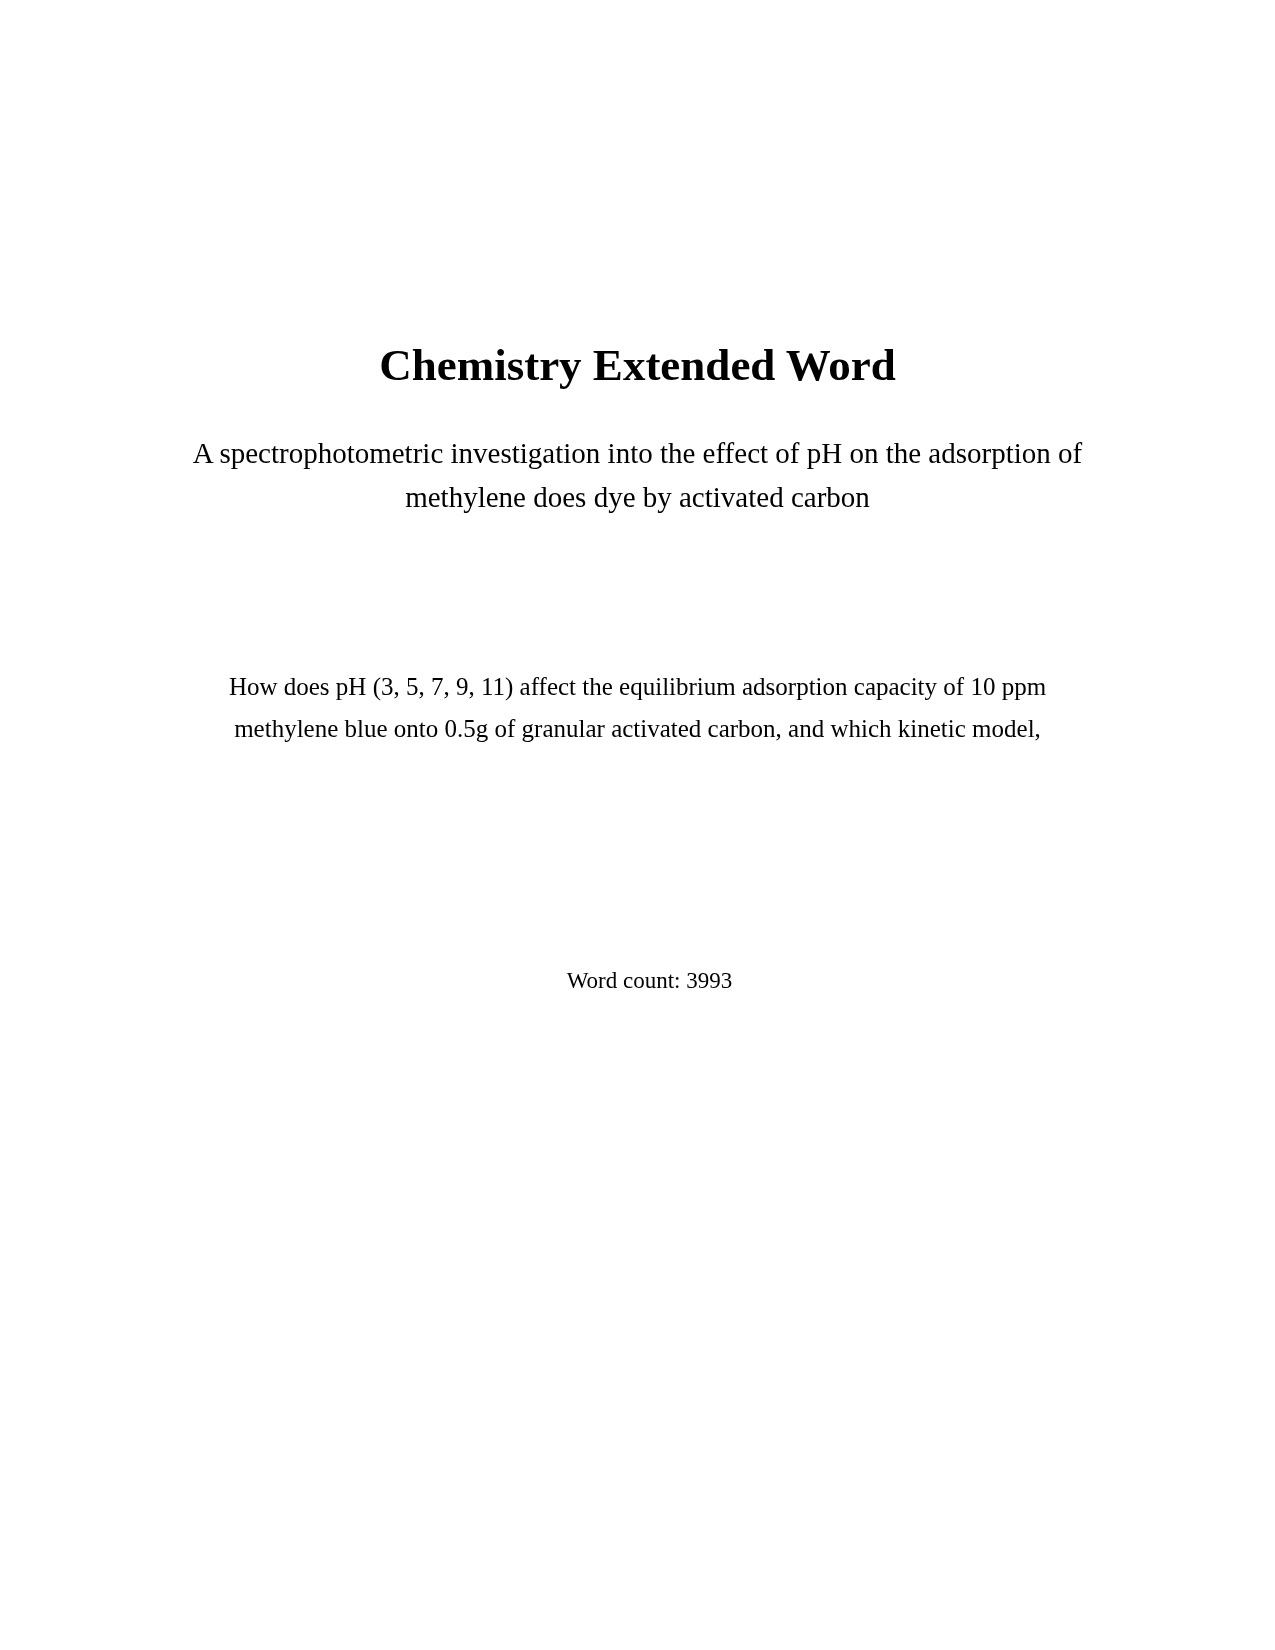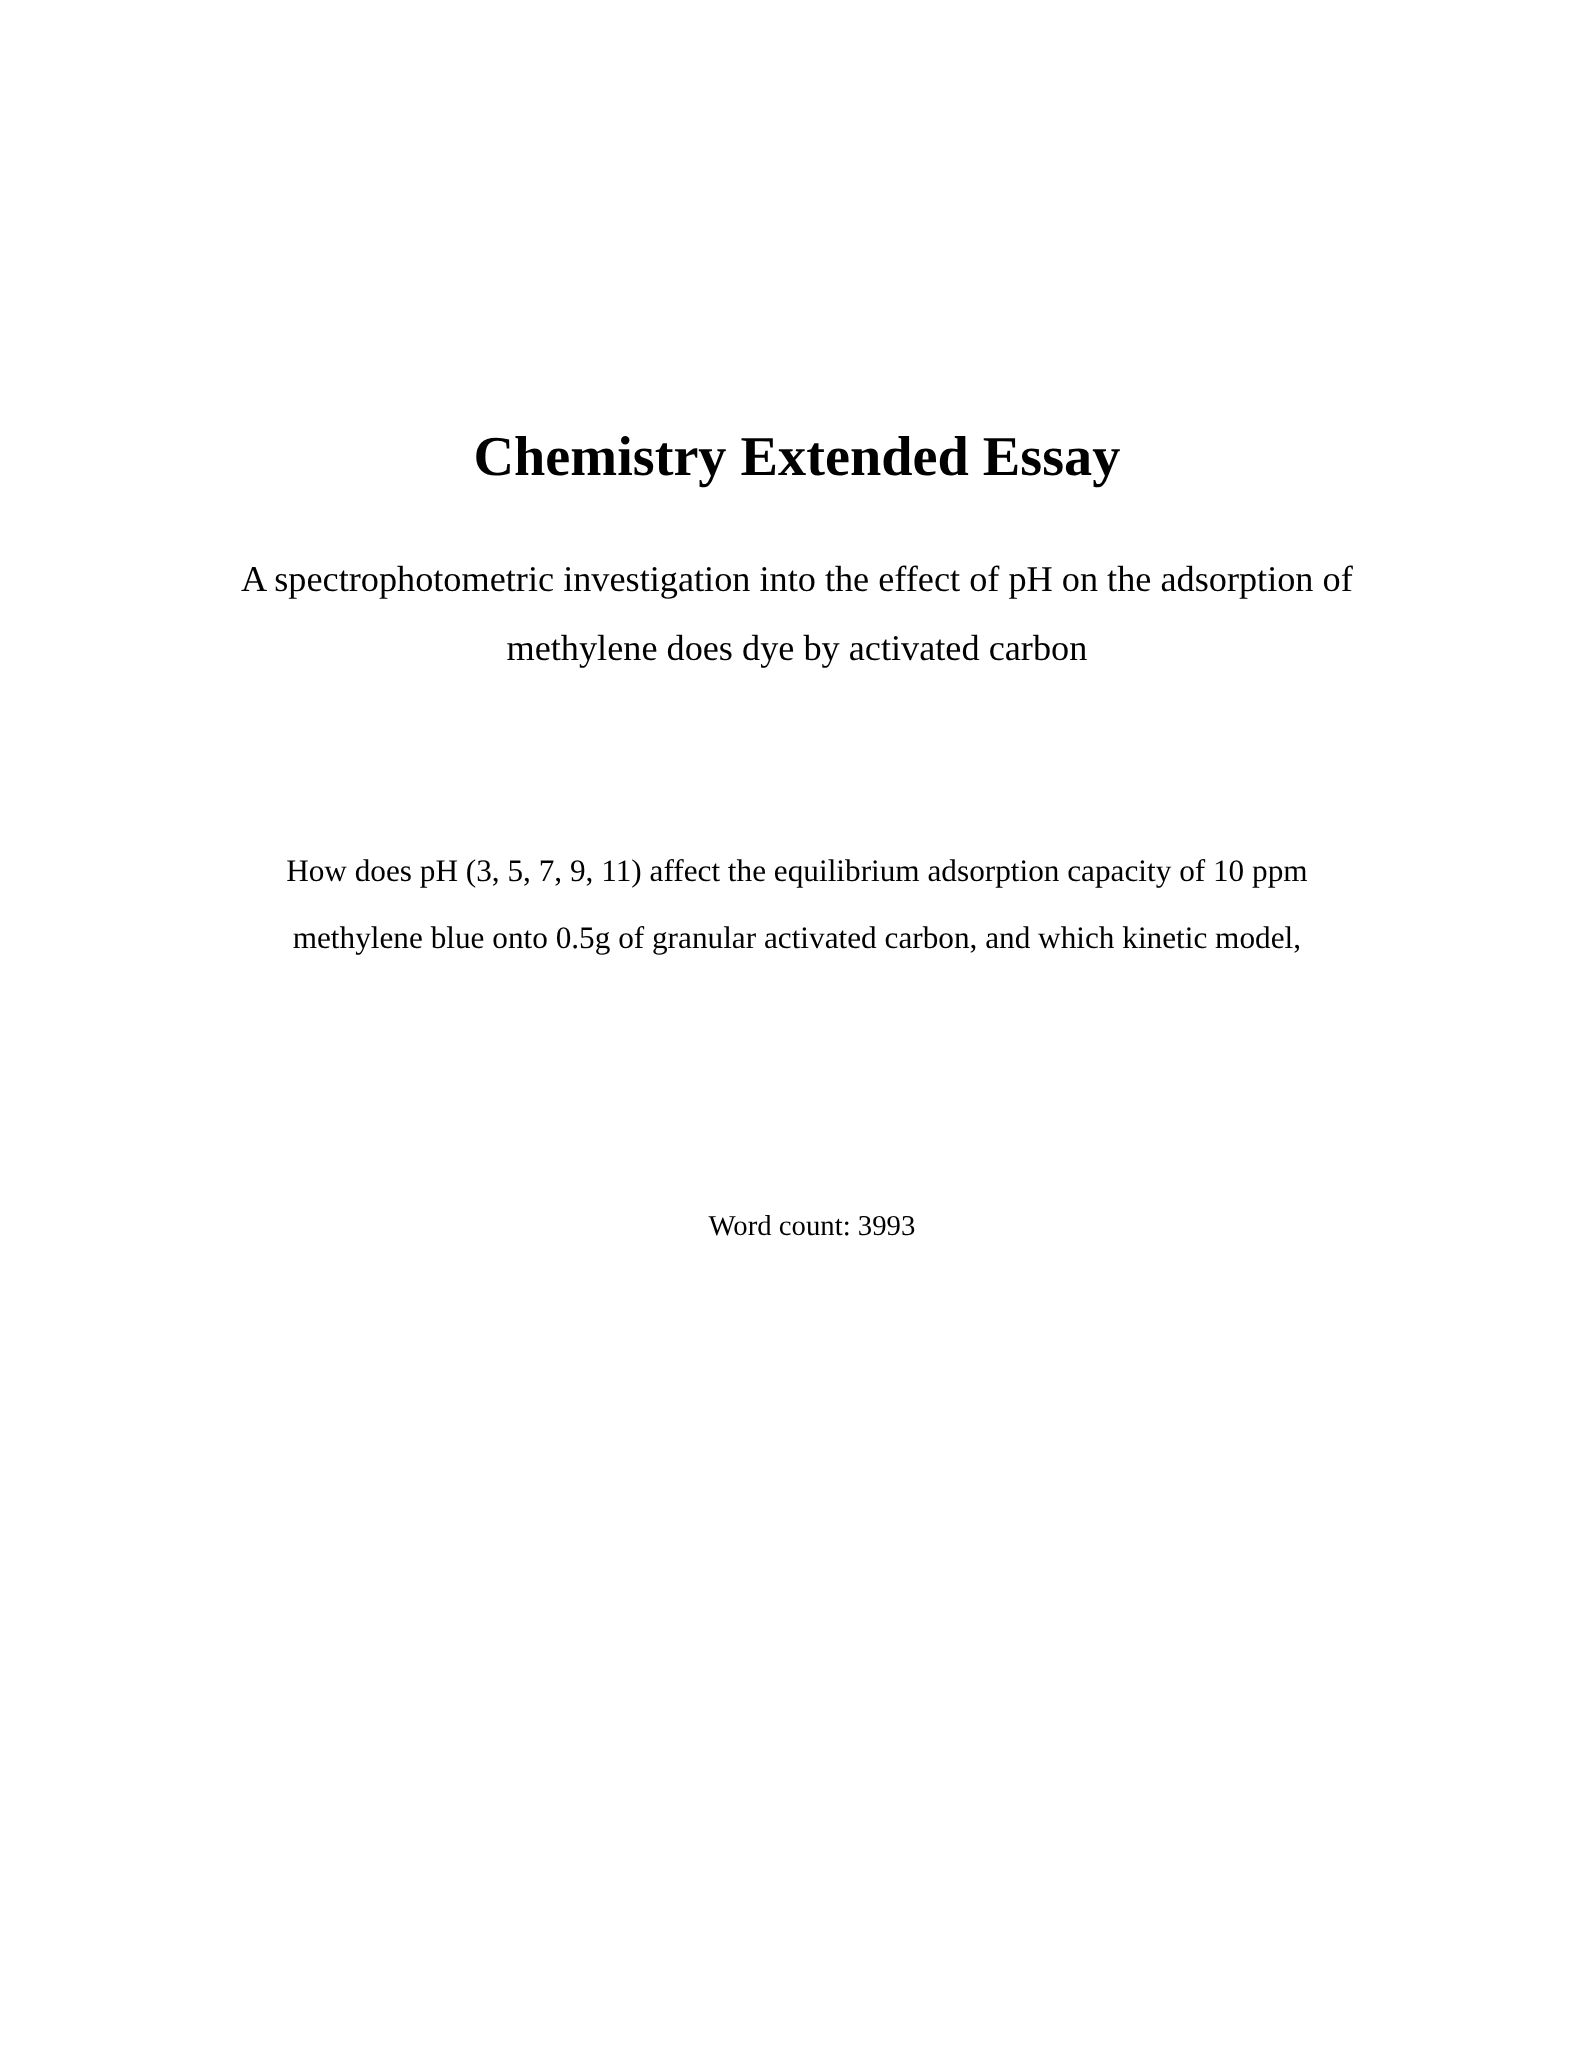--- a/index.html
+++ b/index.html
@@ -37,40 +37,39 @@
       margin: 0;
     }
     .subtitle {
       top: 431px;
       font-size: 29px;
       line-height: 44px;
       margin: 0;
     }
     .subtitle span, .question span {
       display: block;
-      margin-top: 11px;
     }
     .question {
       top: 666px;
       font-size: 25px;
       line-height: 41.5px;
       margin: 0;
     }
     .wordcount {
       top: 955px;
       font-size: 23px;
       line-height: 28px;
       margin: 12px;
     }
   </style>
 </head>
 <body>
 
 <div class="page">
-  <h1 class="centered title">Chemistry Extended Essay</h1>
+  <h1 class="centered title">Chemistry Extended Word</h1>
 
   <div class="centered subtitle">
     <span>A spectrophotometric investigation into the effect of pH on the adsorption of</span>
     <span>methylene does dye by activated carbon</span>
   </div>
 
   <div class="centered question">
     <span>How does pH (3, 5, 7, 9, 11) affect the equilibrium adsorption capacity of 10 ppm</span>
     <span>methylene blue onto 0.5g of granular activated carbon, and which kinetic model,</span>
   </div>

